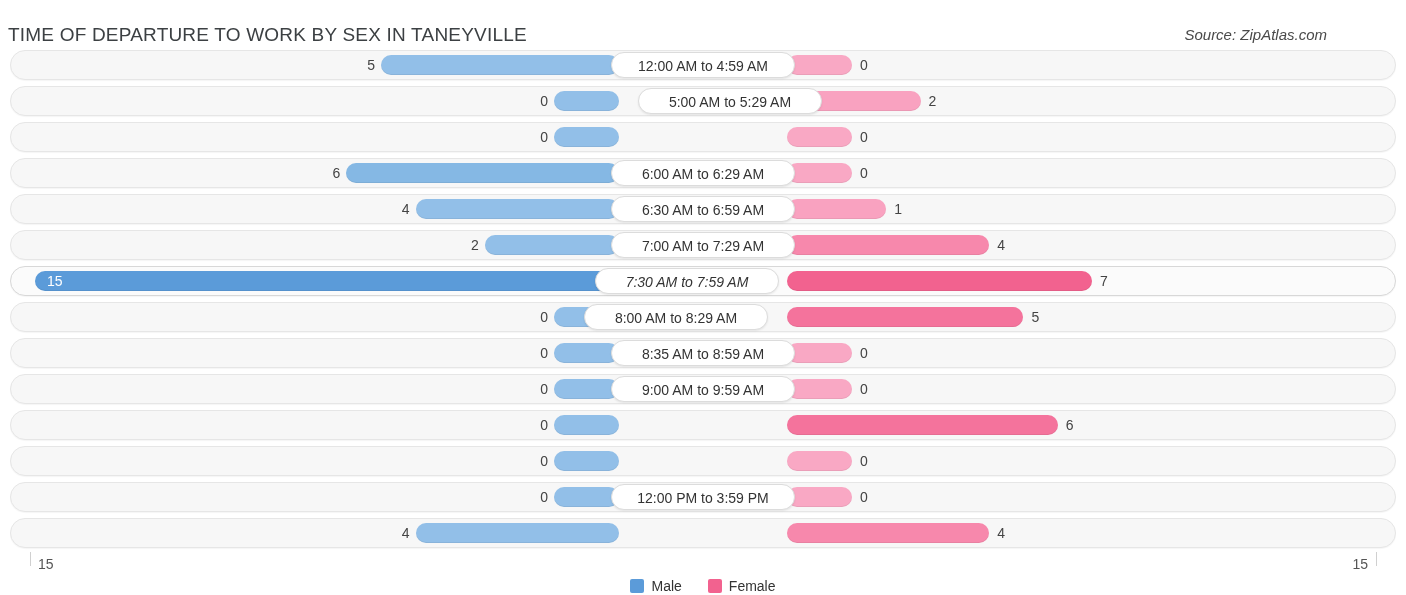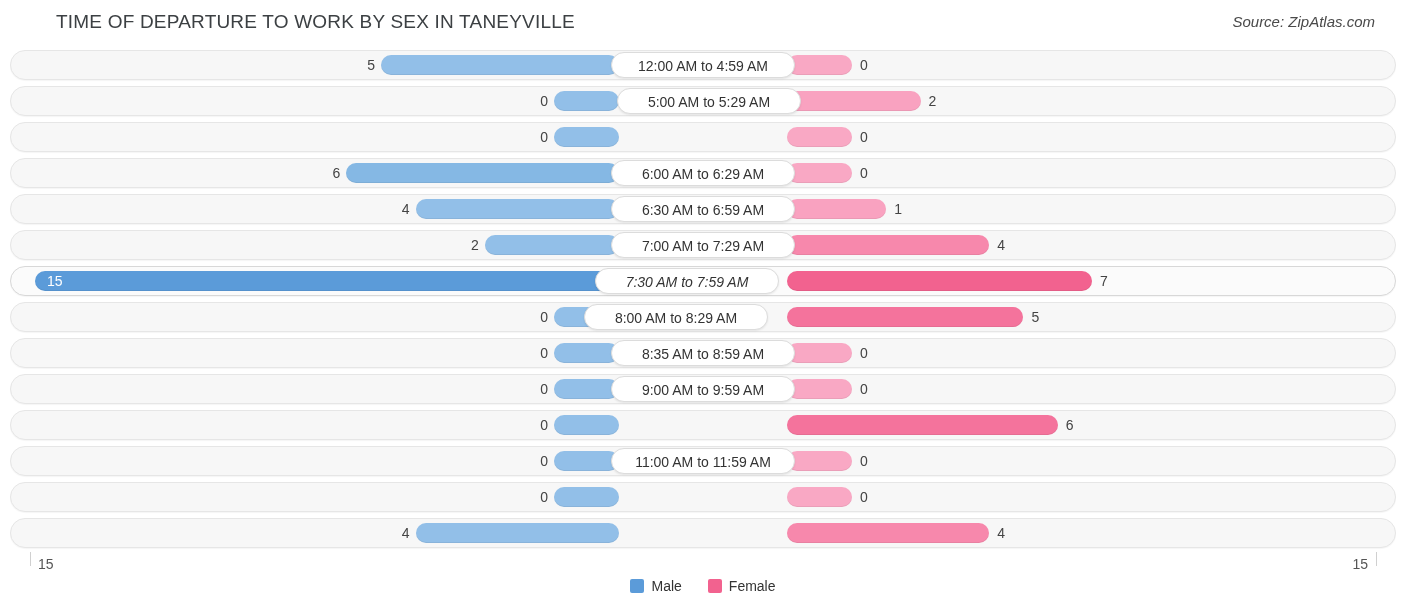--- a/index.html
+++ b/index.html
@@ -5,21 +5,21 @@
 <style>
   html,body{margin:0;padding:0;}
   body{
     width:1406px;height:595px;
     background:#ffffff;
     font-family:"Liberation Sans", sans-serif;
     overflow:hidden;
     position:relative;
   }
   .header{
-    position:absolute;left:0;top:0;width:1339px;height:44px;margin-left:48px;
+    position:absolute;left:0;top:13px;width:1339px;height:44px;
   }
   .chart-title{
     position:absolute;left:8px;top:11px;
     font-size:19px;color:#3c4043;letter-spacing:.2px;
     white-space:nowrap;
   }
   .source{
     position:absolute;right:12px;top:13px;
     font-size:15px;font-style:italic;color:#4a4a4a;
     white-space:nowrap;
@@ -121,21 +121,21 @@
       <div class="bar bar-female " style="left: 777px; width: 65px;"></div>
       <div class="val" style="left: 850px;">0</div>
       <div class="pill" style="left: 601px; width: 184px;">12:00 AM to 4:59 AM</div>
     </div>
     <div class="row" style="top: 42px;">
       <div class="track"></div>
       <div class="bar bar-male " style="left: 544px; width: 65px;"></div>
       <div class="val" style="left: 518px; width: 20px; text-align: right;">0</div>
       <div class="bar bar-female s1" style="left: 777px; width: 133.571px;"></div>
       <div class="val" style="left: 918.571px;">2</div>
-      <div class="pill" style="left: 607px; width: 184px;">5:00 AM to 5:29 AM</div>
+      <div class="pill" style="left: 628px; width: 184px;">5:00 AM to 5:29 AM</div>
     </div>
     <div class="row" style="top: 78px;">
       <div class="track"></div>
       <div class="bar bar-male " style="left: 544px; width: 65px;"></div>
       <div class="val" style="left: 518px; width: 20px; text-align: right;">0</div>
       <div class="bar bar-female " style="left: 777px; width: 65px;"></div>
       <div class="val" style="left: 850px;">0</div>
     </div>
     <div class="row" style="top: 114px;">
       <div class="track"></div>
@@ -199,28 +199,28 @@
       <div class="val" style="left: 518px; width: 20px; text-align: right;">0</div>
       <div class="bar bar-female s3" style="left: 777px; width: 270.714px;"></div>
       <div class="val" style="left: 1055.71px;">6</div>
     </div>
     <div class="row" style="top: 402px;">
       <div class="track"></div>
       <div class="bar bar-male " style="left: 544px; width: 65px;"></div>
       <div class="val" style="left: 518px; width: 20px; text-align: right;">0</div>
       <div class="bar bar-female " style="left: 777px; width: 65px;"></div>
       <div class="val" style="left: 850px;">0</div>
-      <div class="pill" style="left: 601px; width: 184px;">11:00 AM to 11:59 AM</div>
     </div>
     <div class="row" style="top: 438px;">
       <div class="track"></div>
       <div class="bar bar-male " style="left: 544px; width: 65px;"></div>
       <div class="val" style="left: 518px; width: 20px; text-align: right;">0</div>
       <div class="bar bar-female " style="left: 777px; width: 65px;"></div>
       <div class="val" style="left: 850px;">0</div>
+      <div class="pill" style="left: 601px; width: 184px;">12:00 PM to 3:59 PM</div>
     </div>
     <div class="row" style="top: 474px;">
       <div class="track"></div>
       <div class="bar bar-male " style="left: 405.6px; width: 203.4px;"></div>
       <div class="val" style="left: 379.6px; width: 20px; text-align: right;">4</div>
       <div class="bar bar-female s2" style="left: 777px; width: 202.143px;"></div>
       <div class="val" style="left: 987.143px;">4</div>
     </div>
   </div>
 

